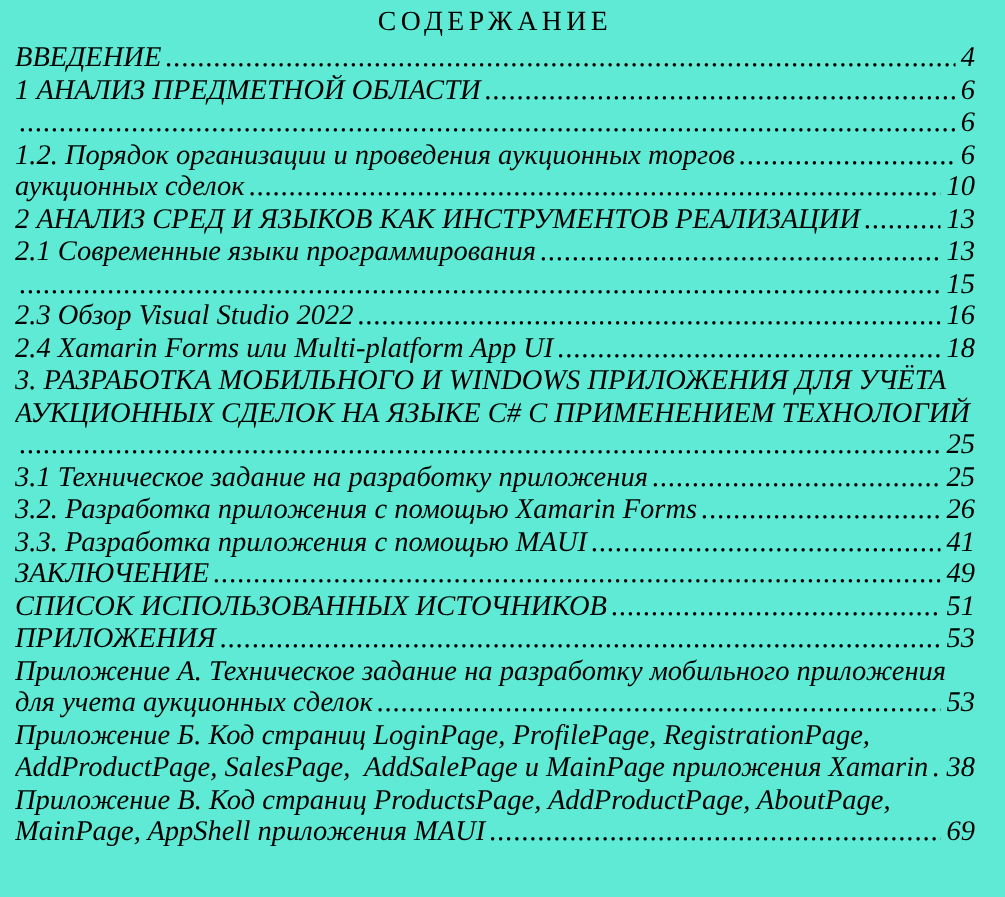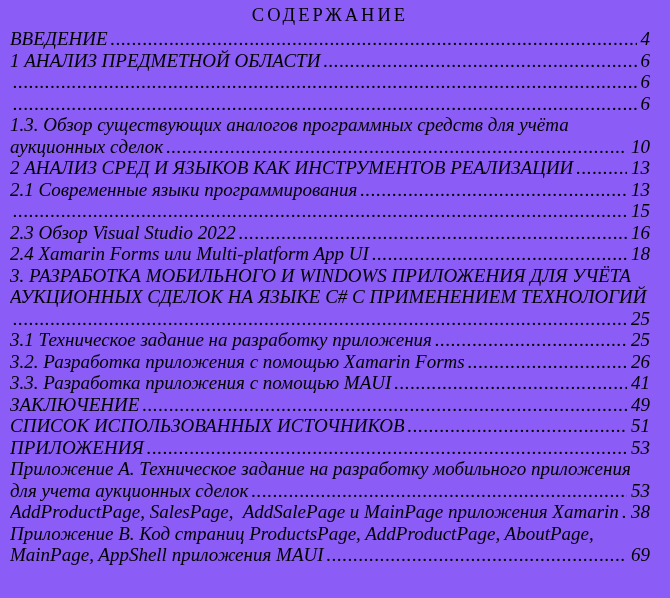--- a/index.html
+++ b/index.html
@@ -13,21 +13,21 @@
     font-family: "Liberation Serif", "DejaVu Serif", serif;
     color: #000000;
     overflow: hidden;
   }
   .doc {
     box-sizing: border-box;
     width: 670px;
     height: 598px;
     padding: 3px 20px 0 10px;
     overflow: hidden;
-    background: #8b5cf6;
+    background: #5eead4;
   }
   .title {
     margin: 0;
     font-size: 18.5px;
     font-weight: normal;
     text-align: center;
     letter-spacing: 3px;
     line-height: 25px;
     white-space: pre;
   }
@@ -82,29 +82,27 @@
         </div>
       </div>
       <div class="entry">
         <div class="line">
           <span class="dots">..........................................................................................................................................................................</span>
           <span class="pg">6</span>
         </div>
       </div>
       <div class="entry">
         <div class="line">
+          <span class="txt">1.2. Порядок организации и проведения аукционных торгов</span>
           <span class="dots">..........................................................................................................................................................................</span>
           <span class="pg">6</span>
         </div>
       </div>
       <div class="entry">
         <div class="line">
-          <span class="txt">1.3. Обзор существующих аналогов программных средств для учёта</span>
-        </div>
-        <div class="line">
           <span class="txt">аукционных сделок</span>
           <span class="dots">..........................................................................................................................................................................</span>
           <span class="pg">10</span>
         </div>
       </div>
       <div class="entry">
         <div class="line">
           <span class="txt">2 АНАЛИЗ СРЕД И ЯЗЫКОВ КАК ИНСТРУМЕНТОВ РЕАЛИЗАЦИИ</span>
           <span class="dots">..........................................................................................................................................................................</span>
           <span class="pg">13</span>
@@ -195,20 +193,23 @@
         <div class="line">
           <span class="txt">Приложение А. Техническое задание на разработку мобильного приложения</span>
         </div>
         <div class="line">
           <span class="txt">для учета аукционных сделок</span>
           <span class="dots">..........................................................................................................................................................................</span>
           <span class="pg">53</span>
         </div>
       </div>
       <div class="entry">
+        <div class="line">
+          <span class="txt">Приложение Б. Код страниц LoginPage, ProfilePage, RegistrationPage,</span>
+        </div>
         <div class="line">
           <span class="txt">AddProductPage, SalesPage,  AddSalePage и MainPage приложения Xamarin</span>
           <span class="dots">..........................................................................................................................................................................</span>
           <span class="pg">38</span>
         </div>
       </div>
       <div class="entry">
         <div class="line">
           <span class="txt">Приложение В. Код страниц ProductsPage, AddProductPage, AboutPage,</span>
         </div>

